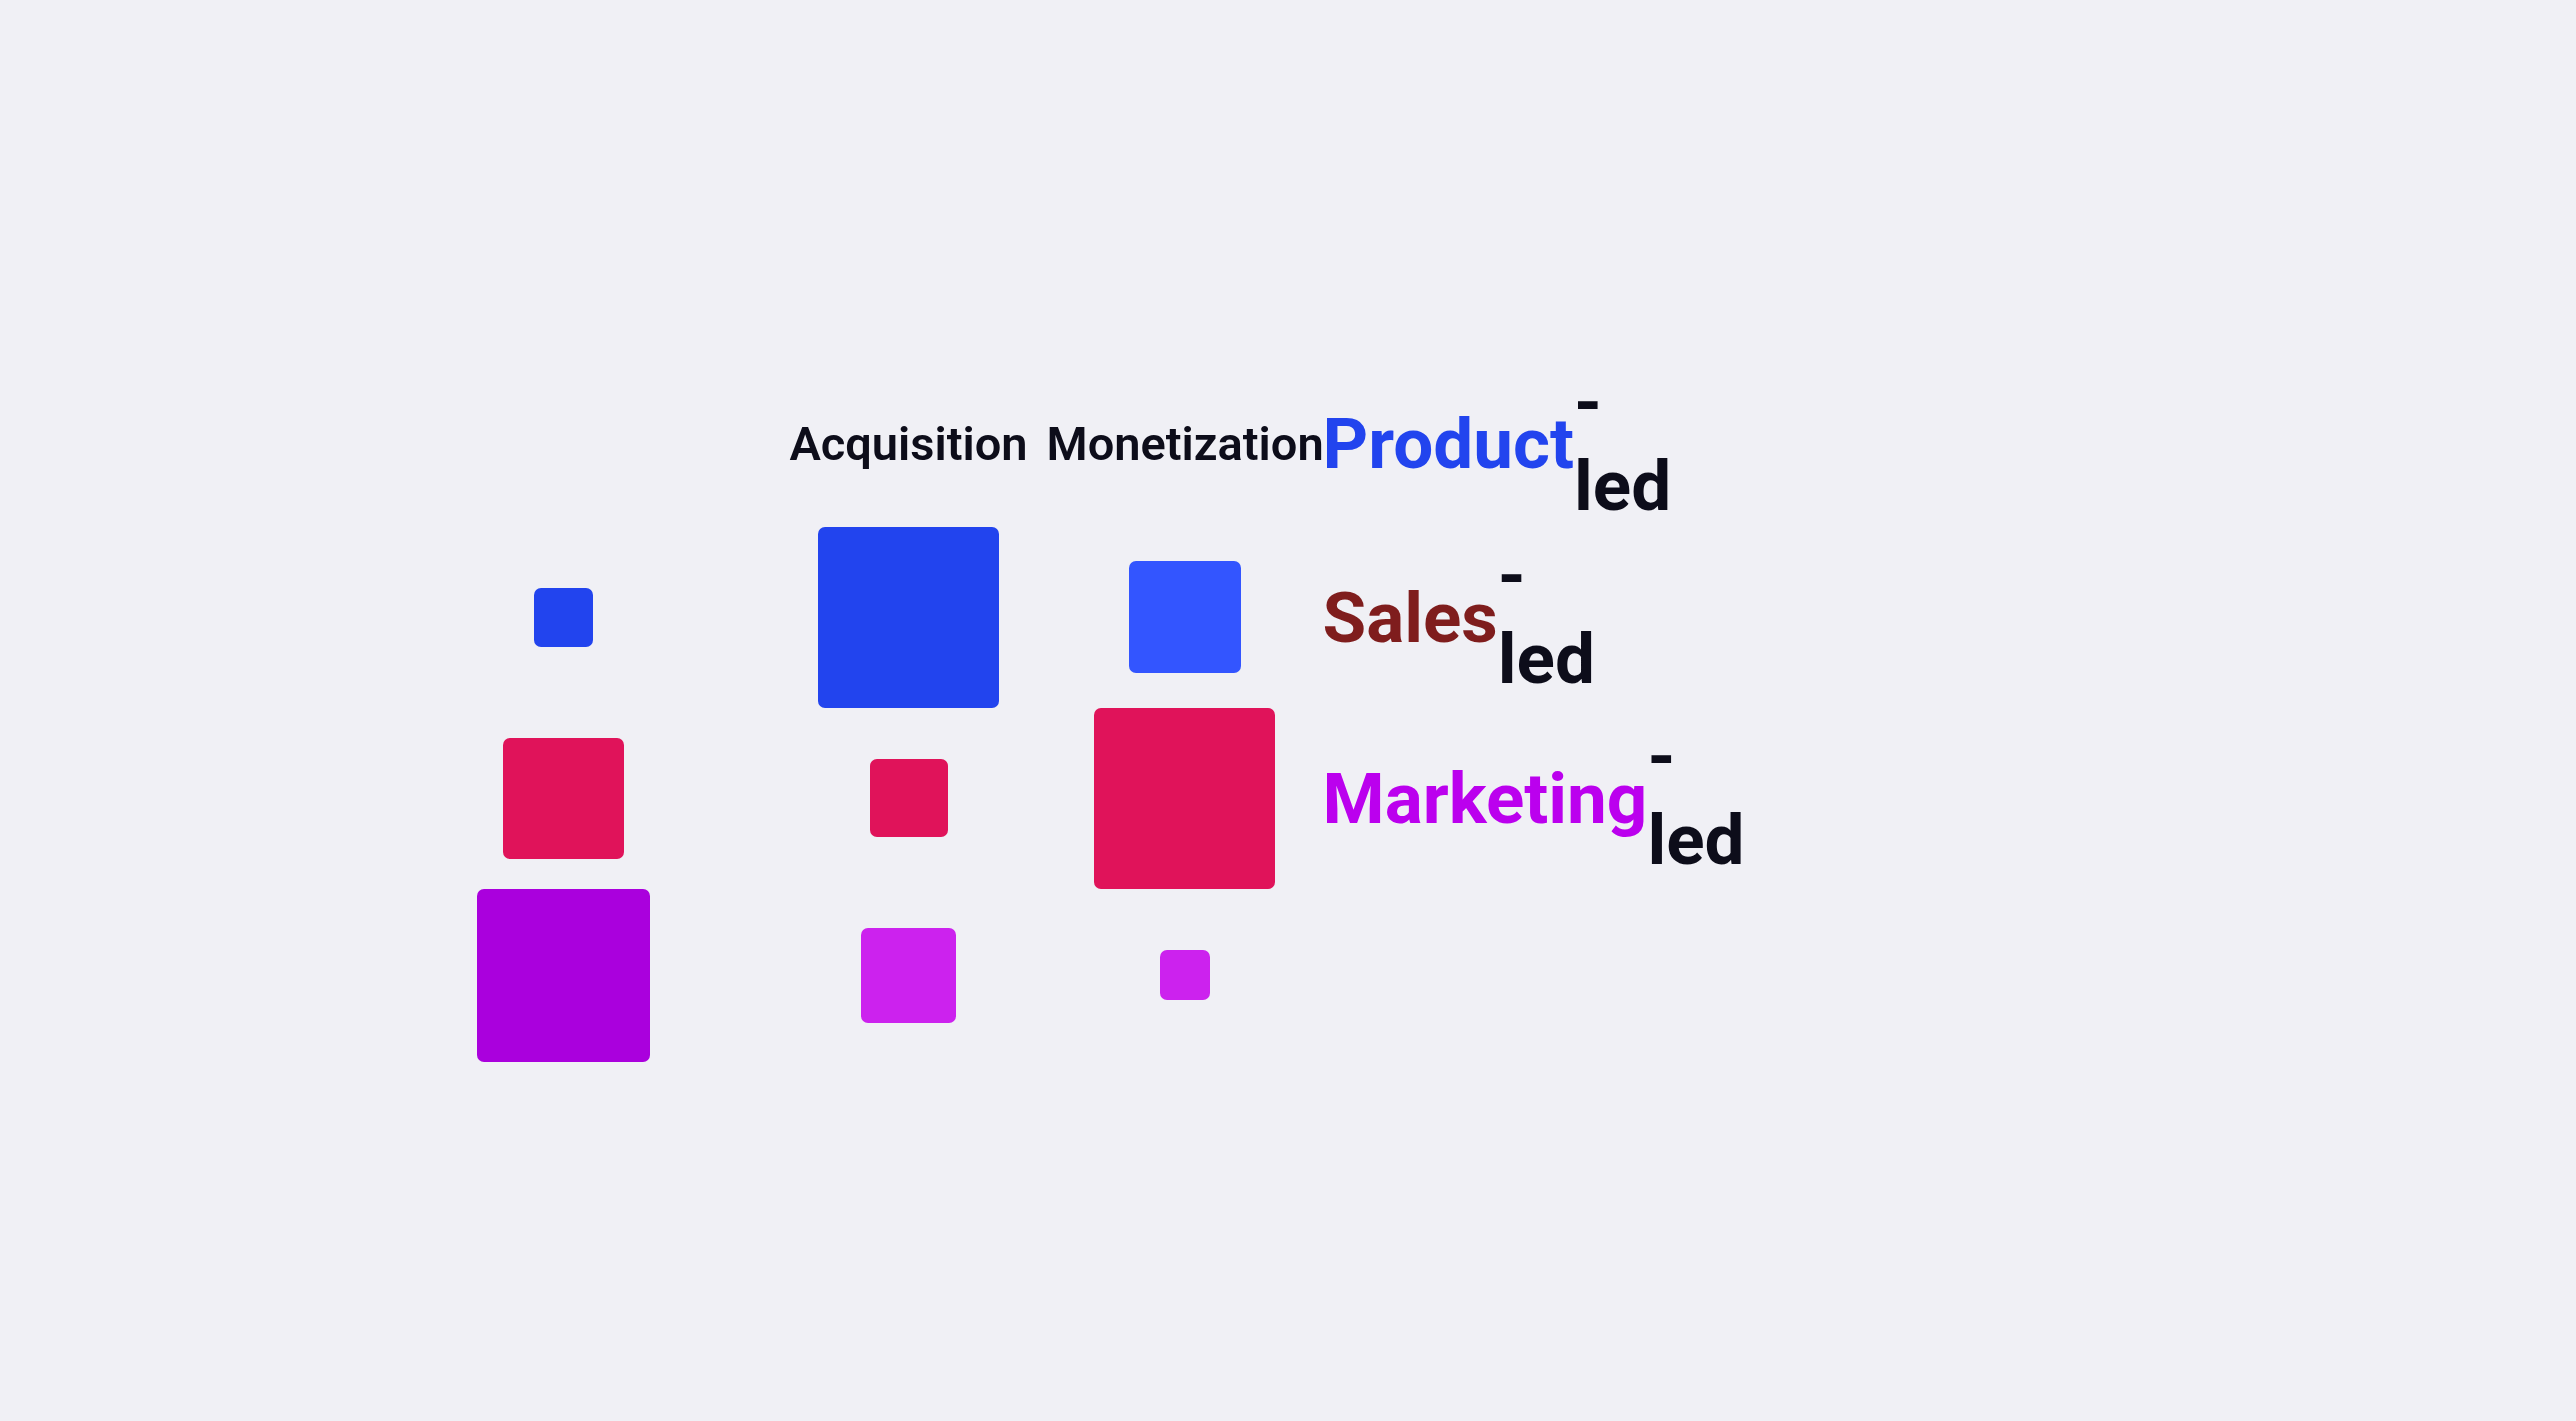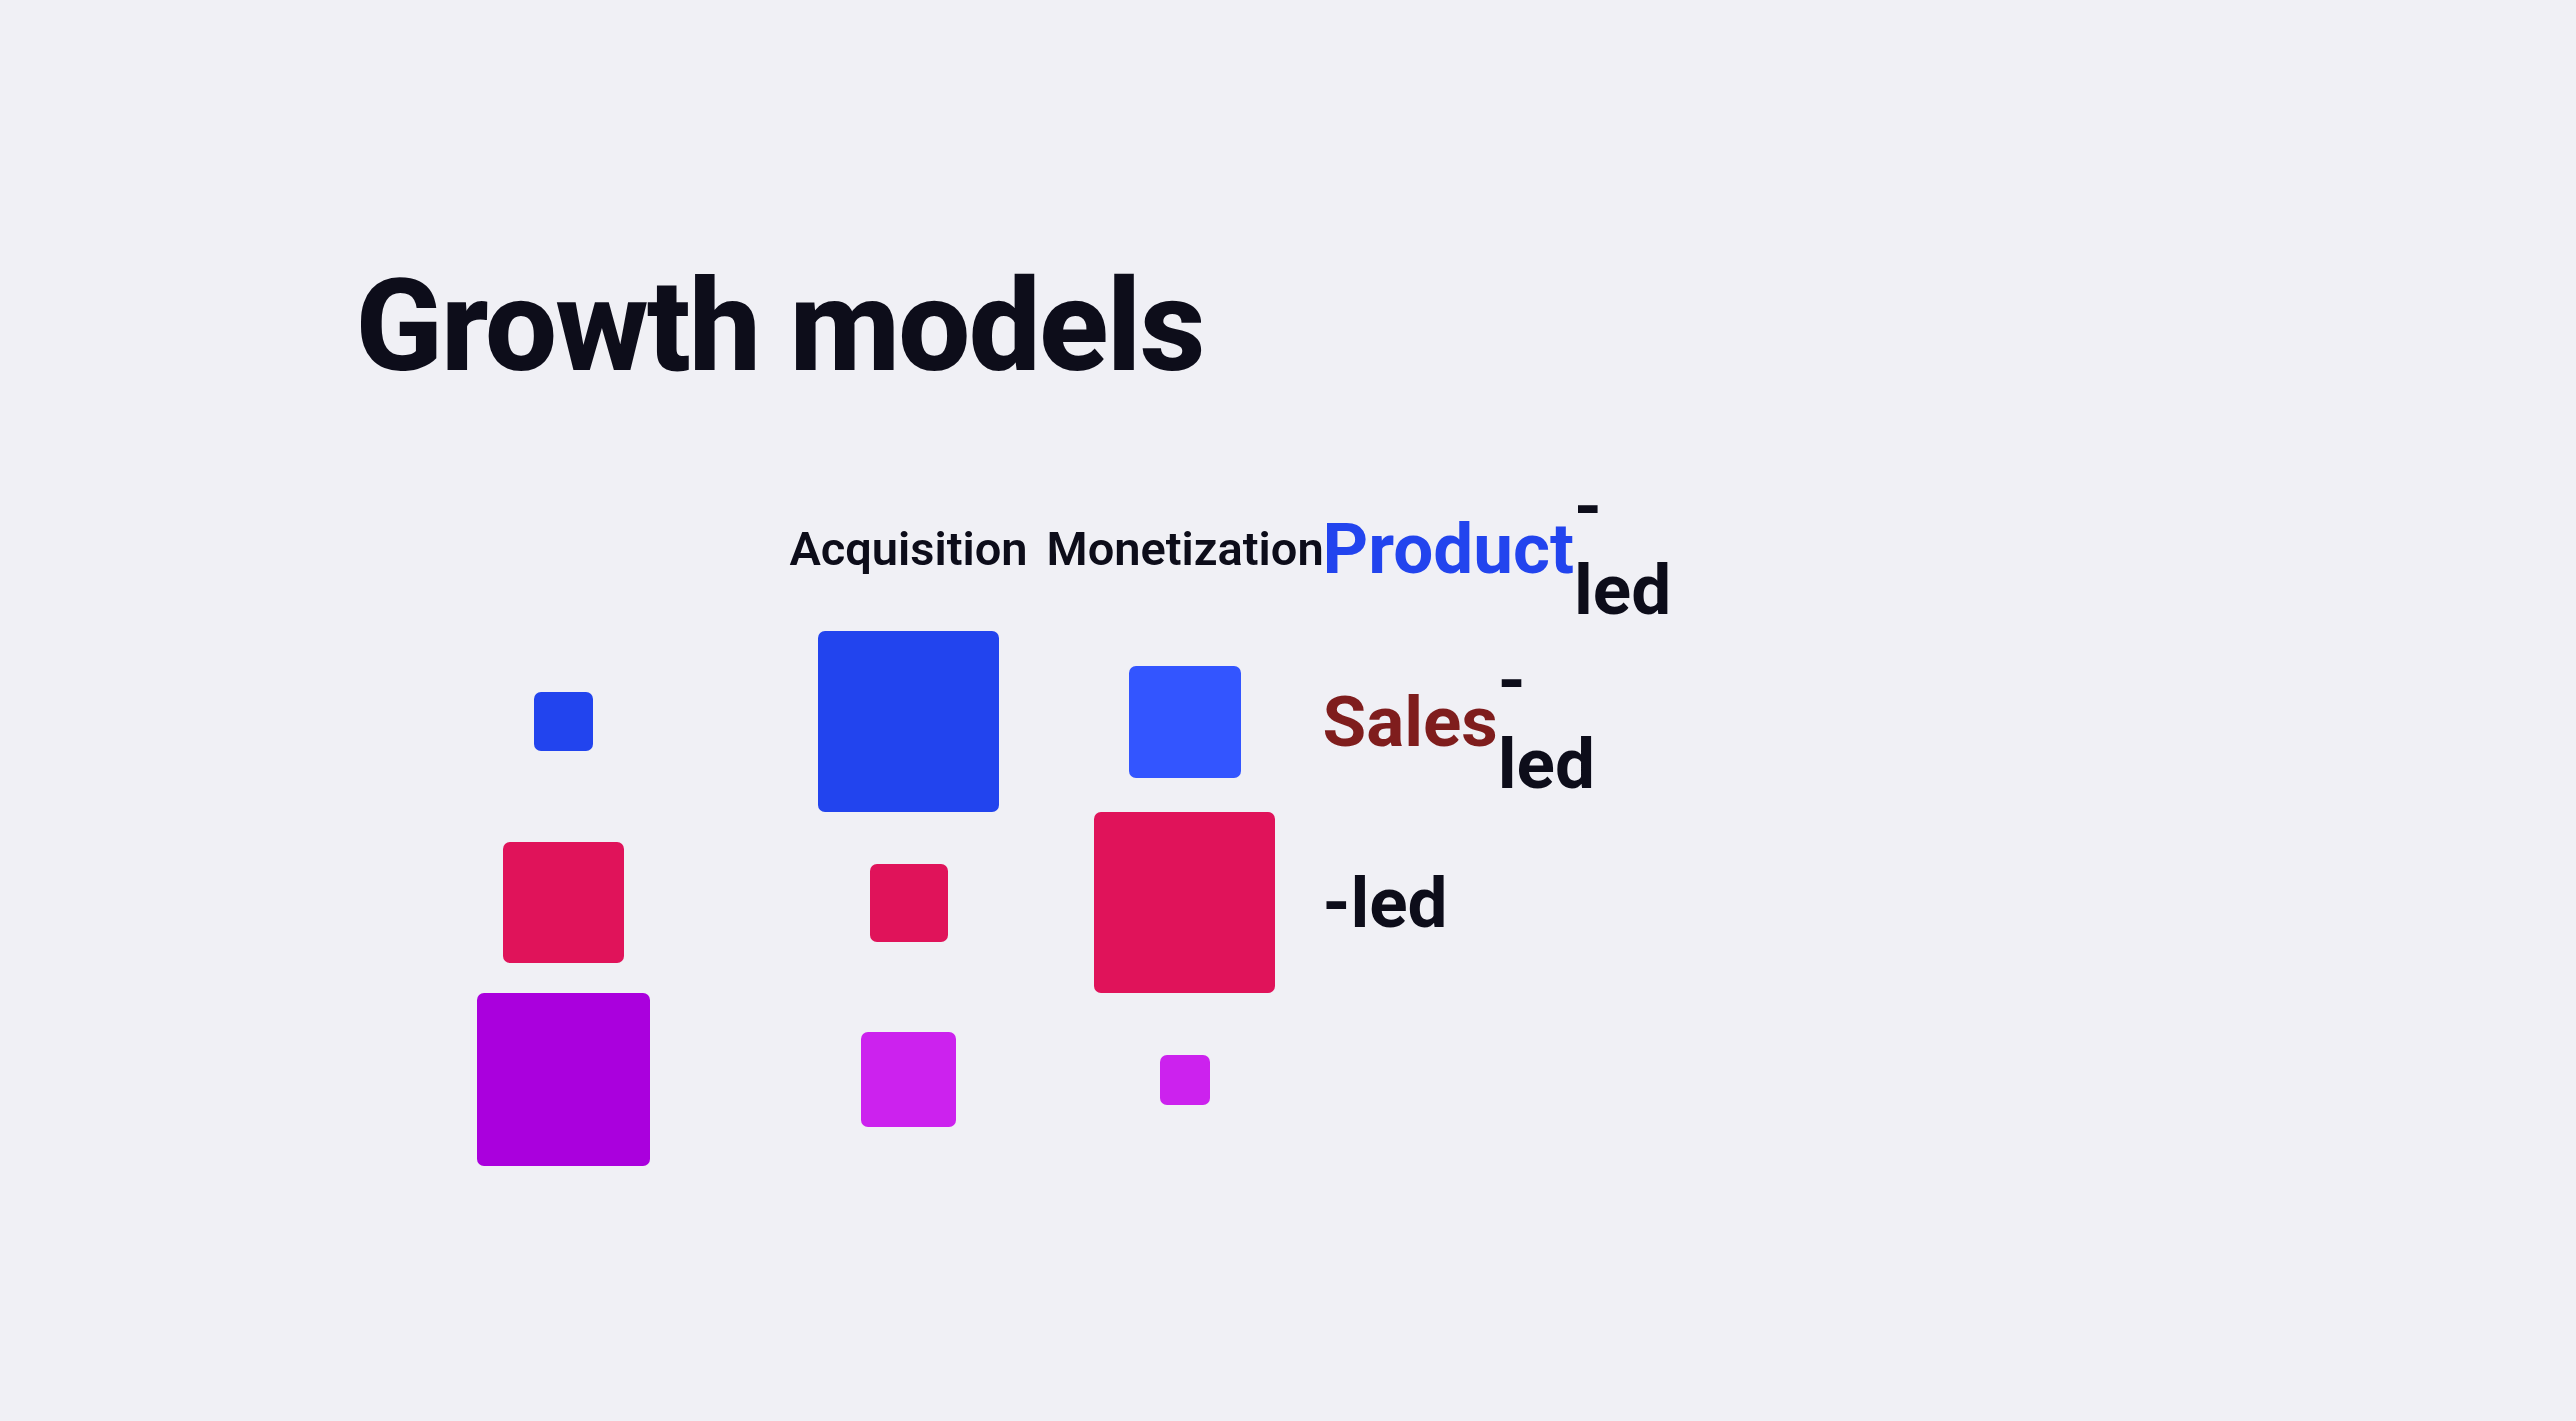--- a/index.html
+++ b/index.html
@@ -136,21 +136,20 @@
     }
 
     .empty-header {
       
     }
   </style>
 </head>
 <body>
 
 <div class="container">
-  <h1 class="page-title">Growth models</h1>
 
   <div class="grid">
 
     <div class="empty-header"></div>
     <div class="header-cell">Acquisition</div>
     <div class="header-cell">Monetization</div>
 
     <div class="row-label">
       <span class="accent-product">Product</span>
         <span>-led</span>
@@ -173,20 +172,21 @@
       <span class="square sq-sales-acquisition"></span>
     </div>
     <div class="cell">
       <span class="square sq-sales-retention"></span>
     </div>
     <div class="cell">
       <span class="square sq-sales-monetization"></span>
     </div>
 
     <div class="row-label">
+      <span class="accent-marketing">Marketing</span>
         <span>-led</span>
     </div>
     <div class="cell">
       <span class="square sq-marketing-acquisition"></span>
     </div>
     <div class="cell">
       <span class="square sq-marketing-retention"></span>
     </div>
     <div class="cell">
       <span class="square sq-marketing-monetization"></span>

